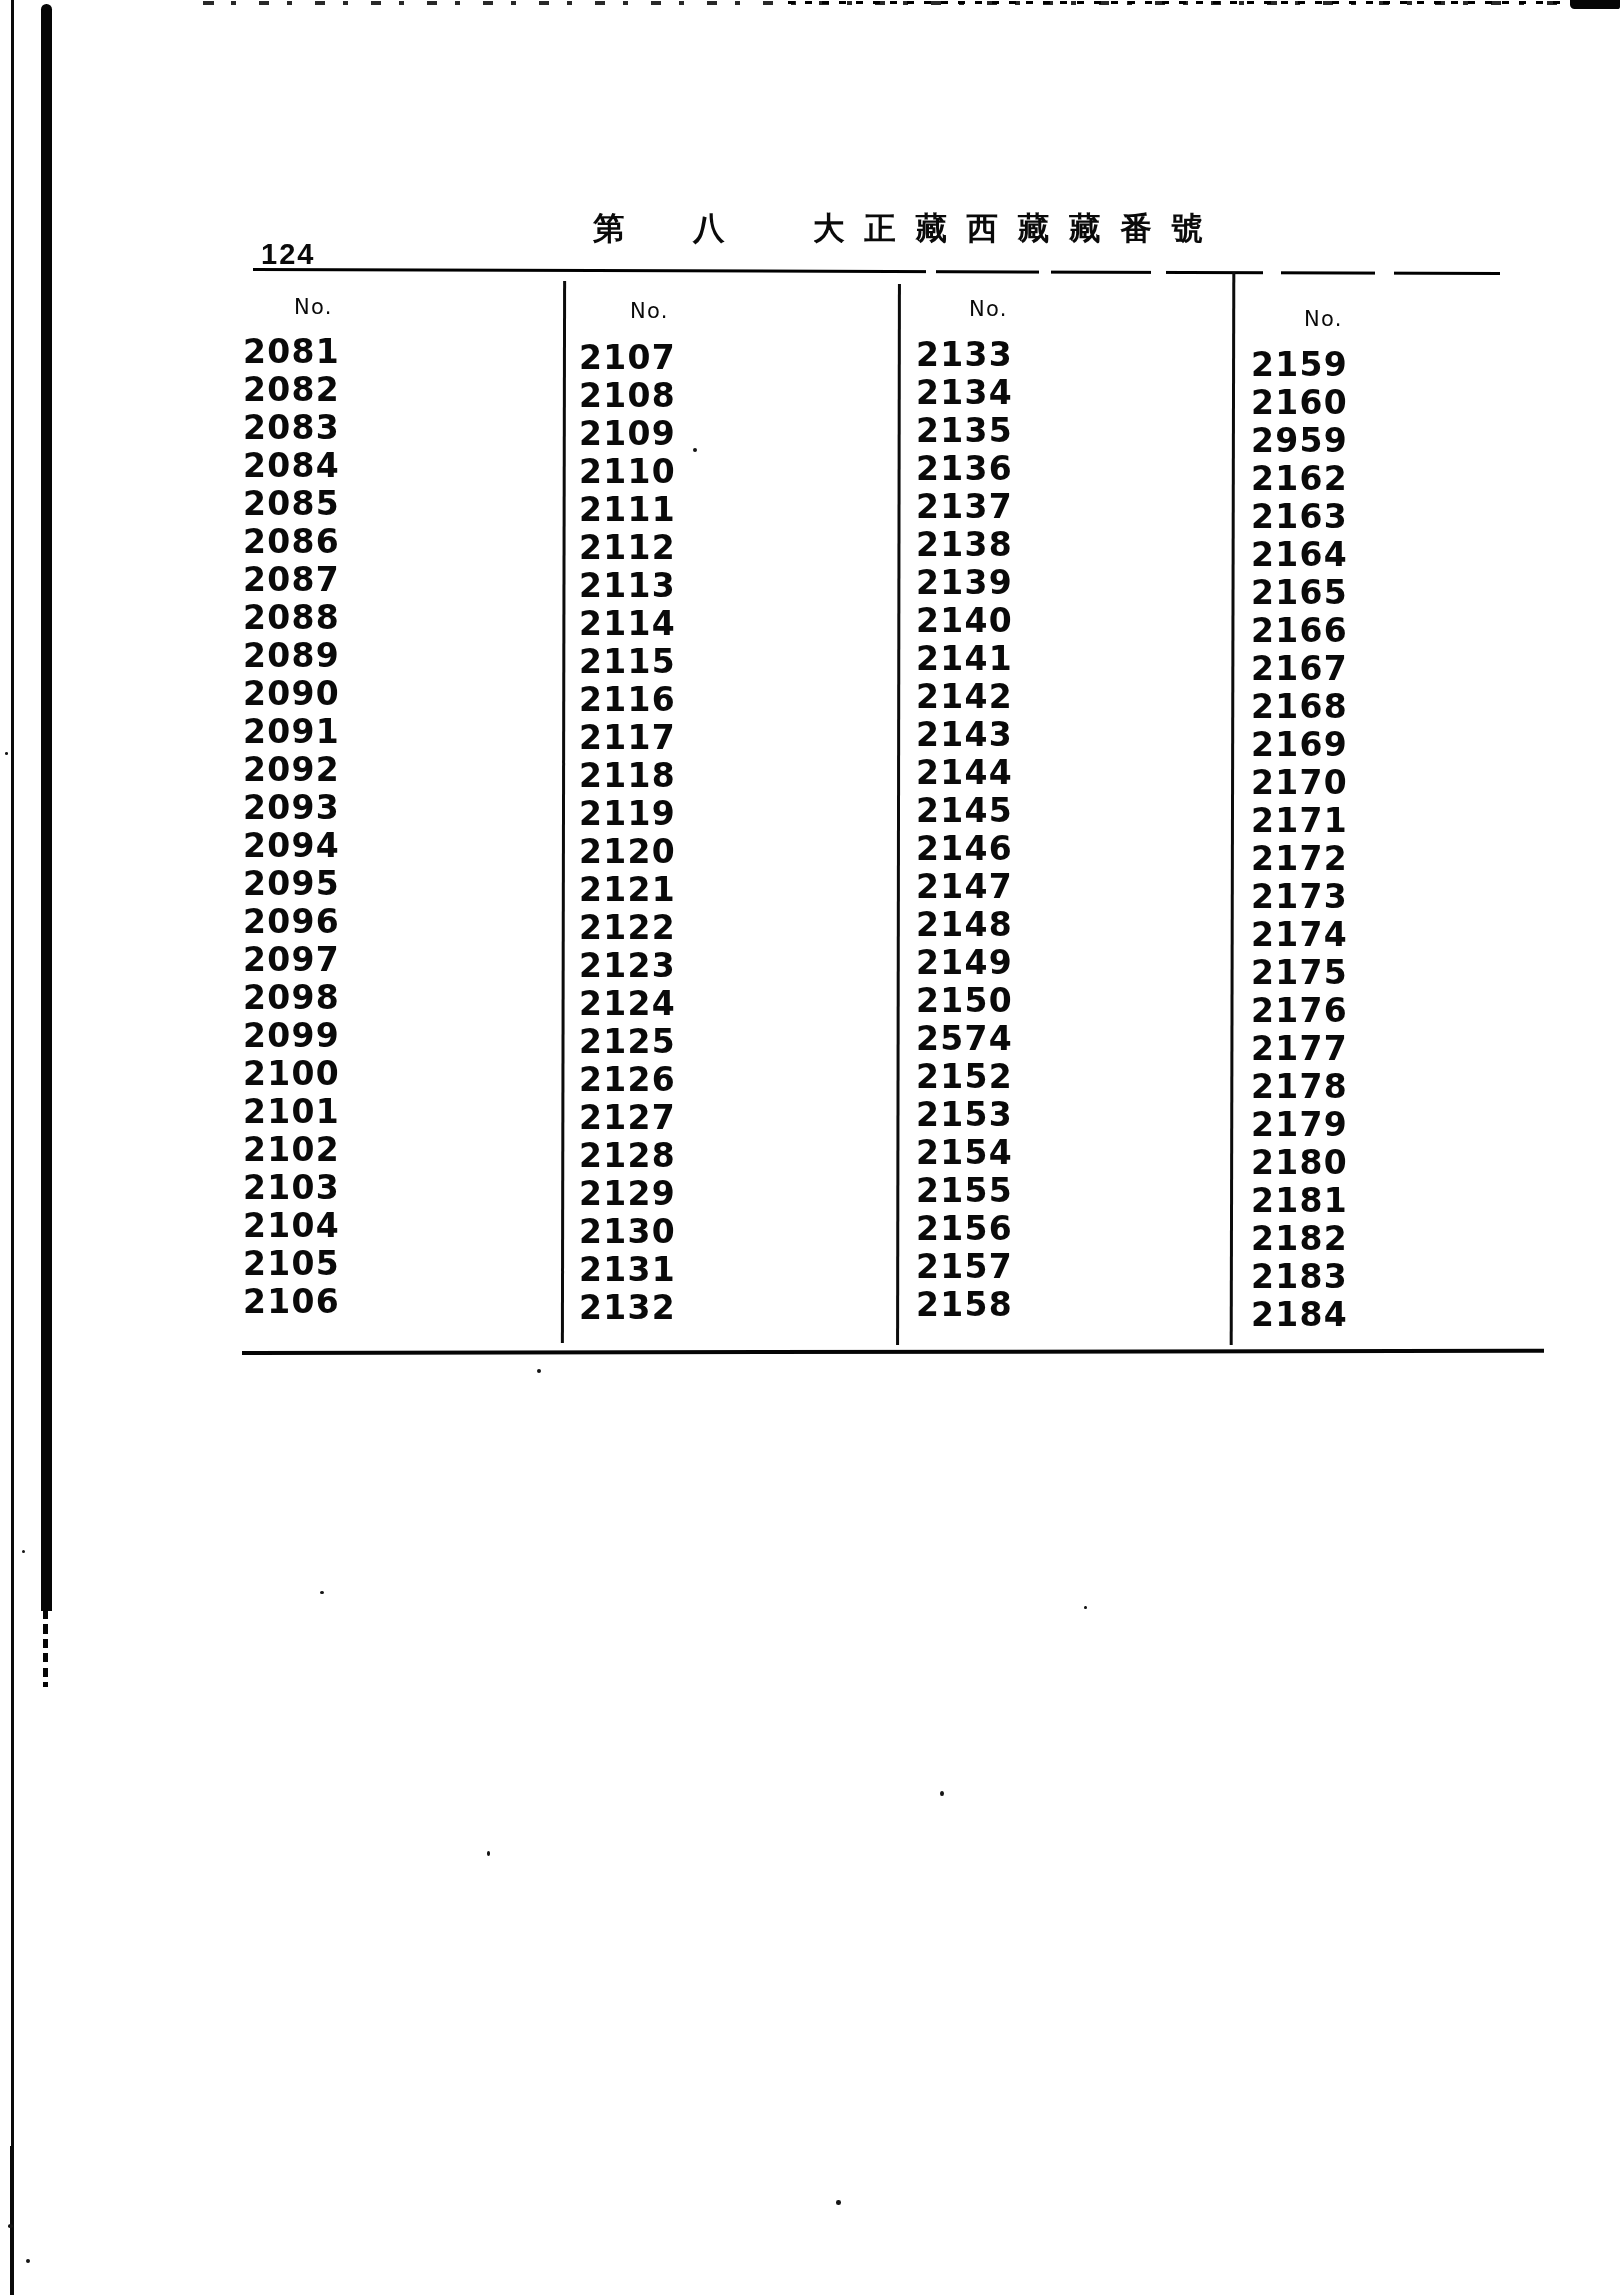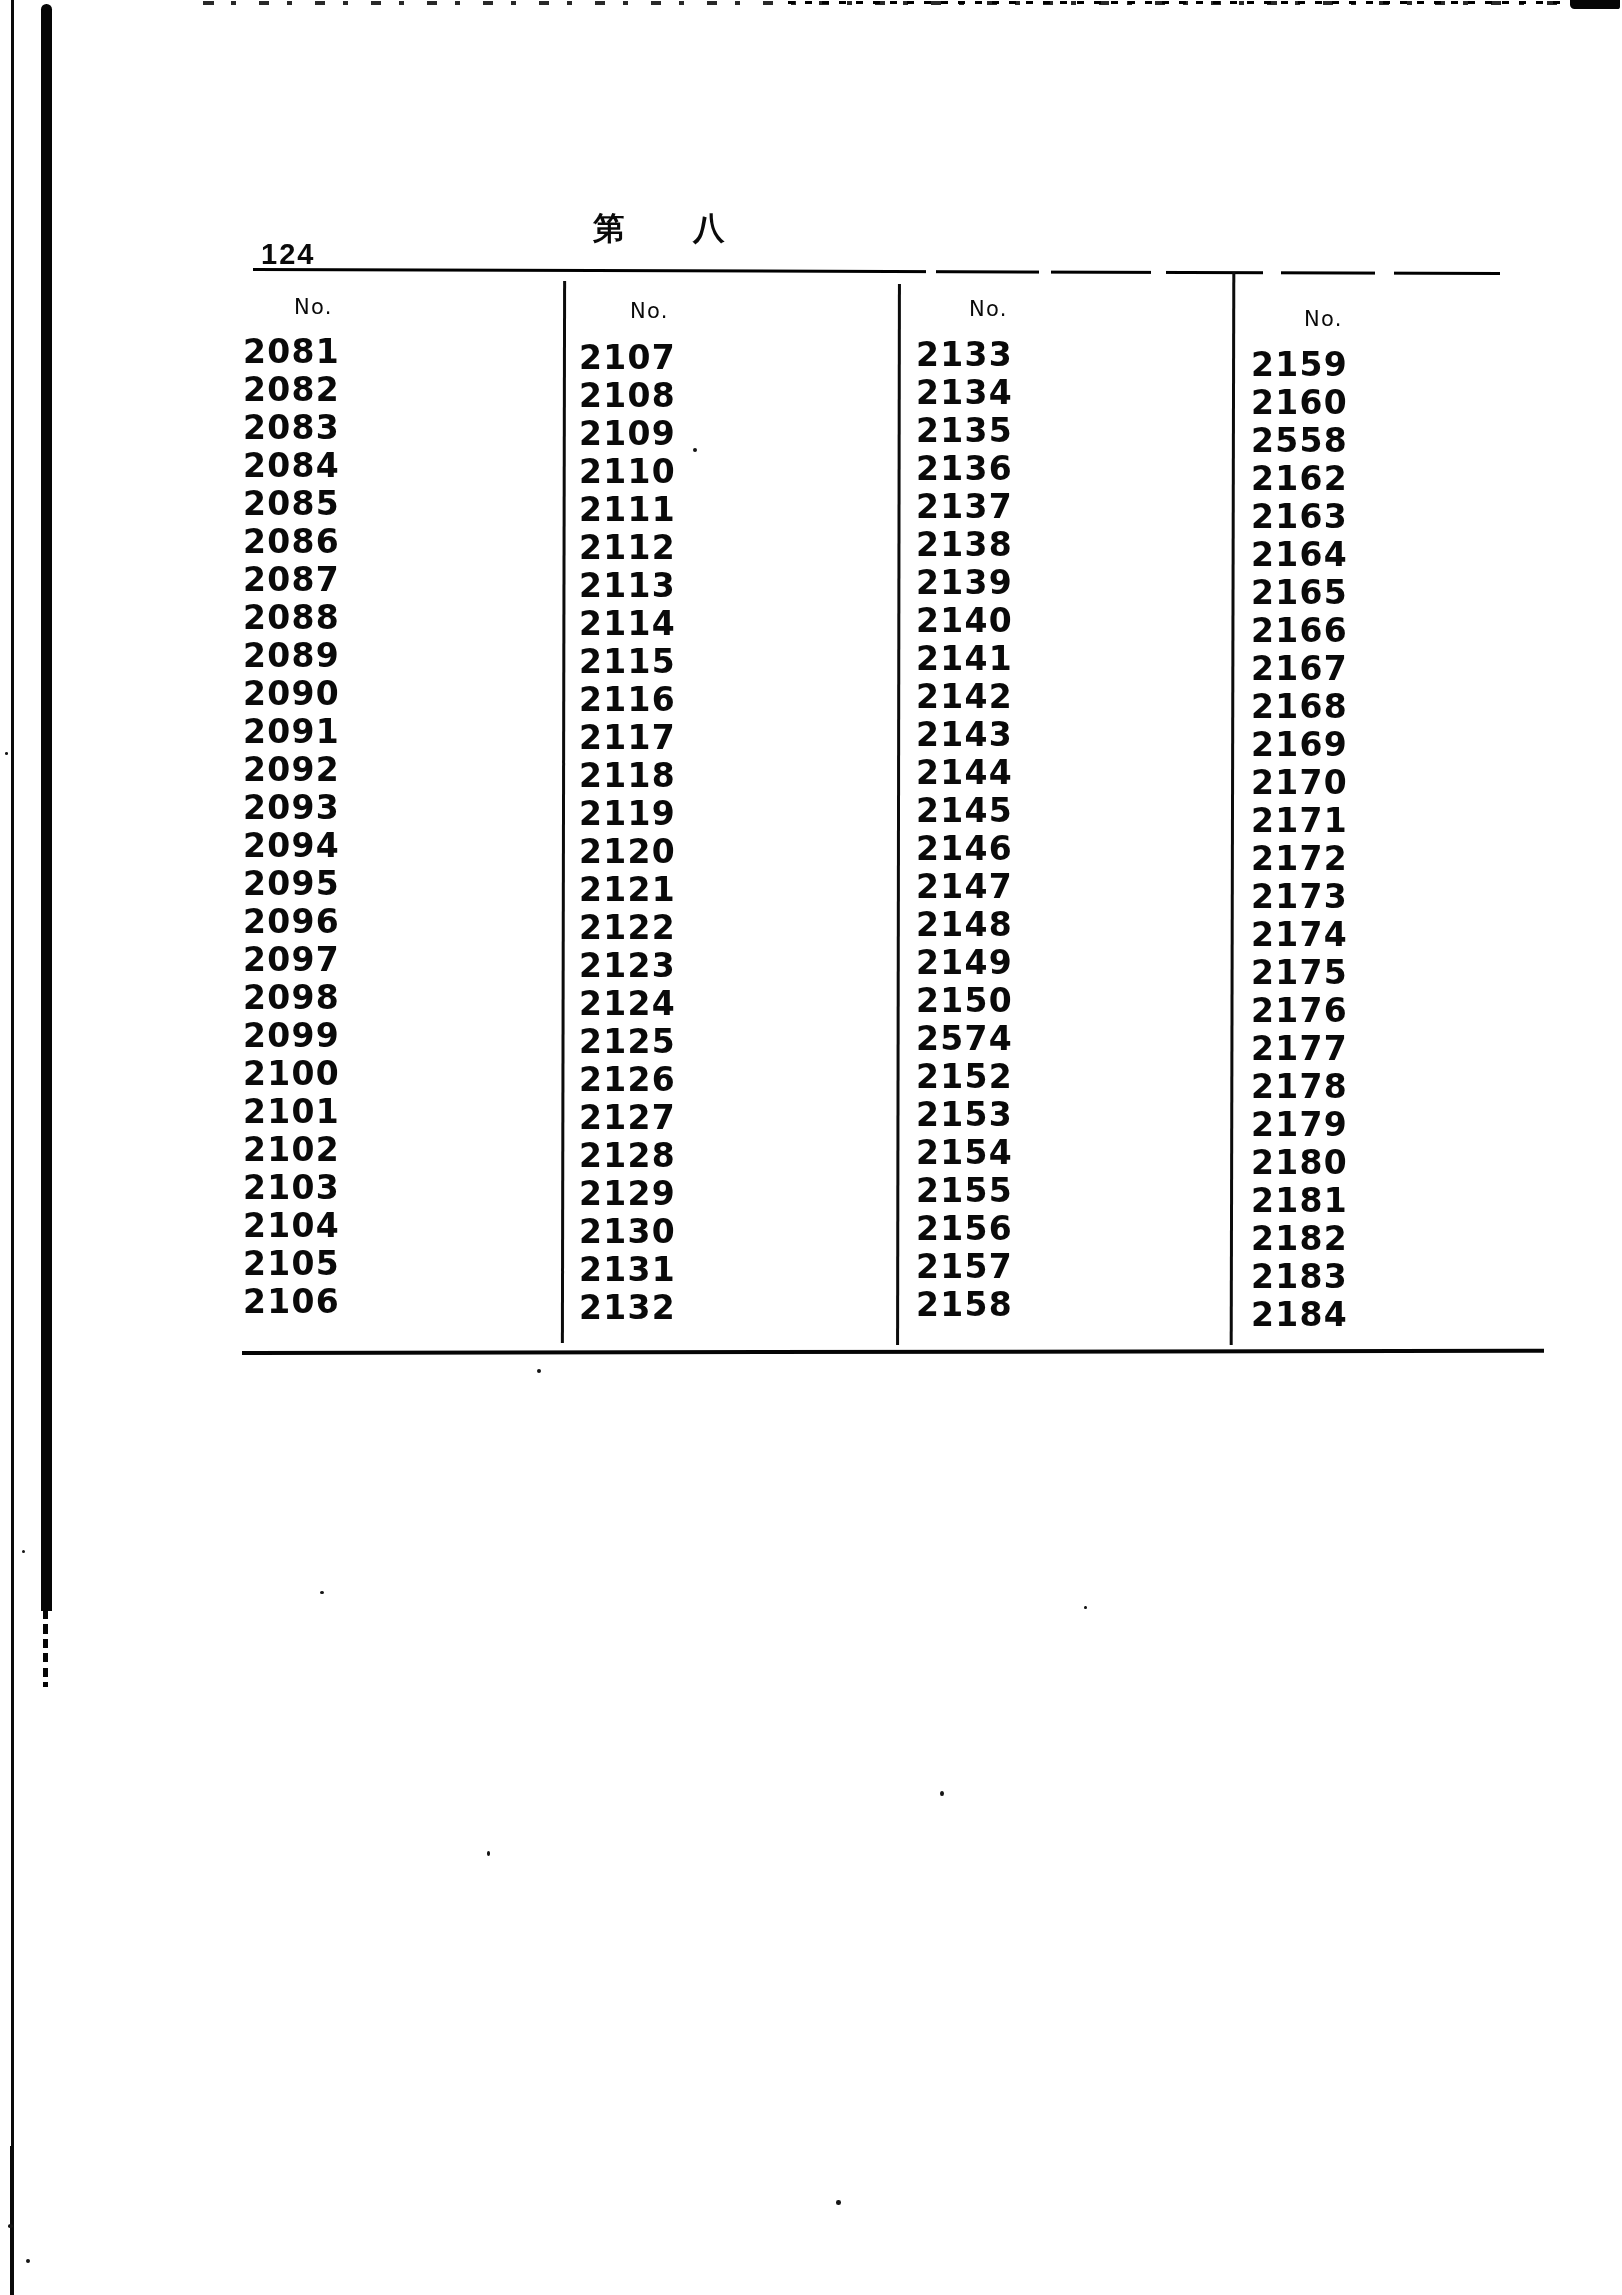--- a/index.html
+++ b/index.html
@@ -78,20 +78,21 @@
   <div class="edge-thin-foot"></div>
   <div class="edge-bar"></div>
   <div class="edge-bar-tail"></div>
   <div class="top-dashes"></div>
   <div class="top-dashes2"></div>
   <div class="top-corner-blob"></div>
 
   <div class="page-number">124</div>
   <div class="kanji k1">第</div>
   <div class="kanji k2">八</div>
+  <div class="kanji k3">大正藏西藏藏番號</div>
 
   <div class="rule-top"></div>
   <div class="rule-bottom"></div>
   <div class="divider d1"></div>
   <div class="divider d2"></div>
   <div class="divider d3"></div>
 
   <div class="col-header" style="left:256px;top:297px;">No.</div>
   <div class="col-header" style="left:592px;top:301px;">No.</div>
   <div class="col-header" style="left:931px;top:299px;">No.</div>
@@ -177,21 +178,21 @@
       <div class="cell">2153</div>
       <div class="cell">2154</div>
       <div class="cell">2155</div>
       <div class="cell">2156</div>
       <div class="cell">2157</div>
       <div class="cell">2158</div>
     </div>
   <div class="rows" style="left:1251px;top:346px;">
       <div class="cell">2159</div>
       <div class="cell">2160</div>
-      <div class="cell">2558</div>
+      <div class="cell">2959</div>
       <div class="cell">2162</div>
       <div class="cell">2163</div>
       <div class="cell">2164</div>
       <div class="cell">2165</div>
       <div class="cell">2166</div>
       <div class="cell">2167</div>
       <div class="cell">2168</div>
       <div class="cell">2169</div>
       <div class="cell">2170</div>
       <div class="cell">2171</div>

